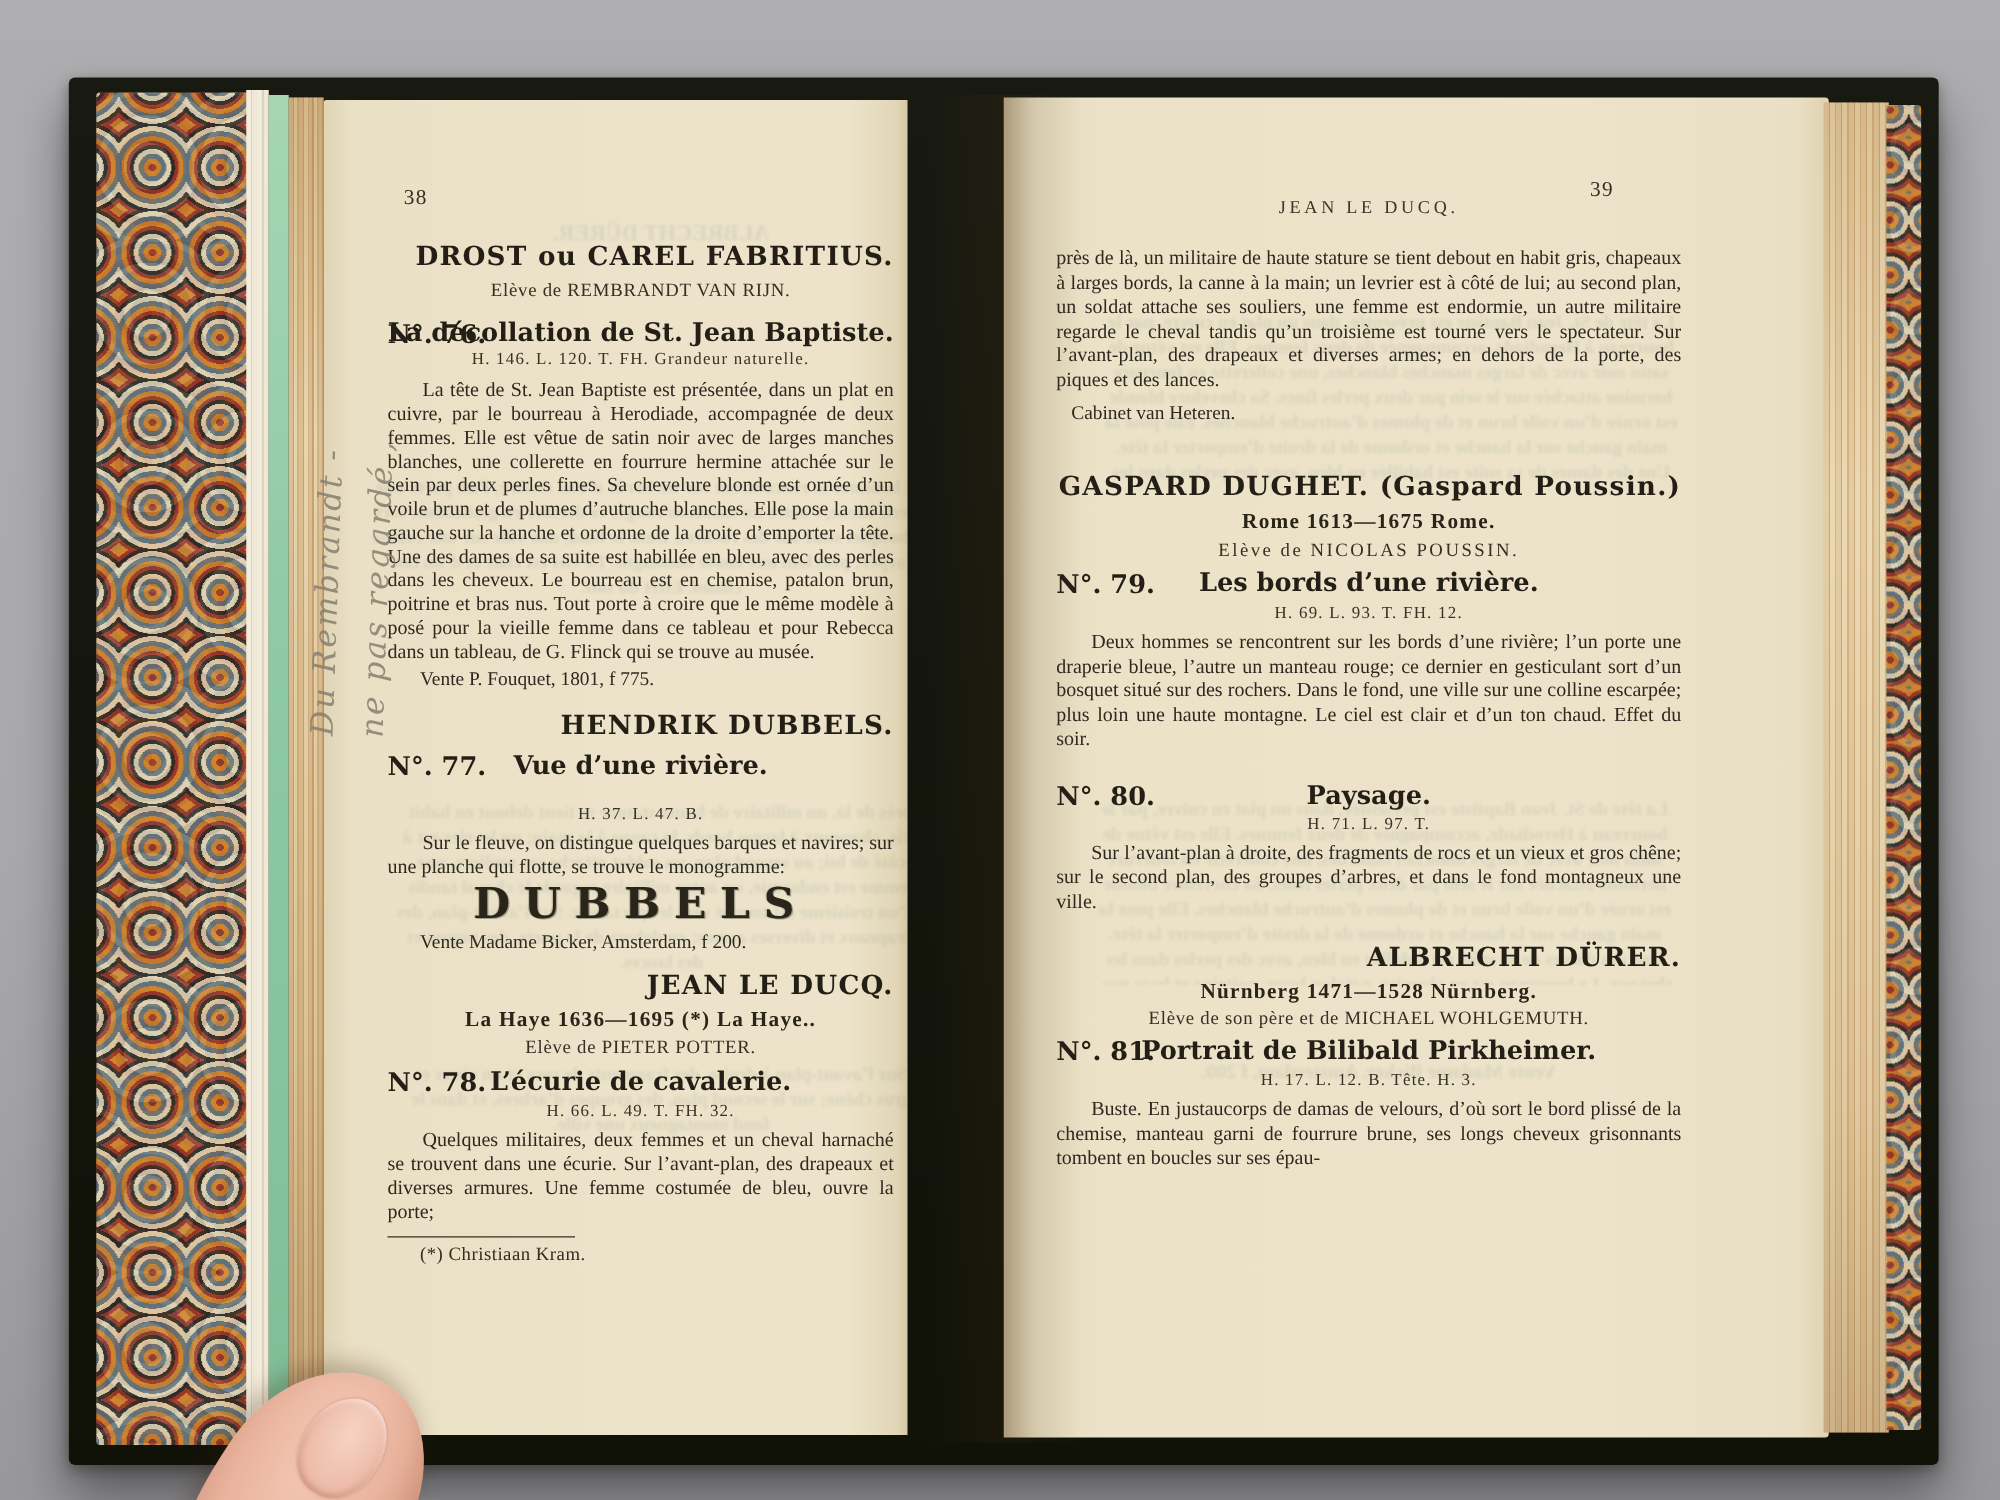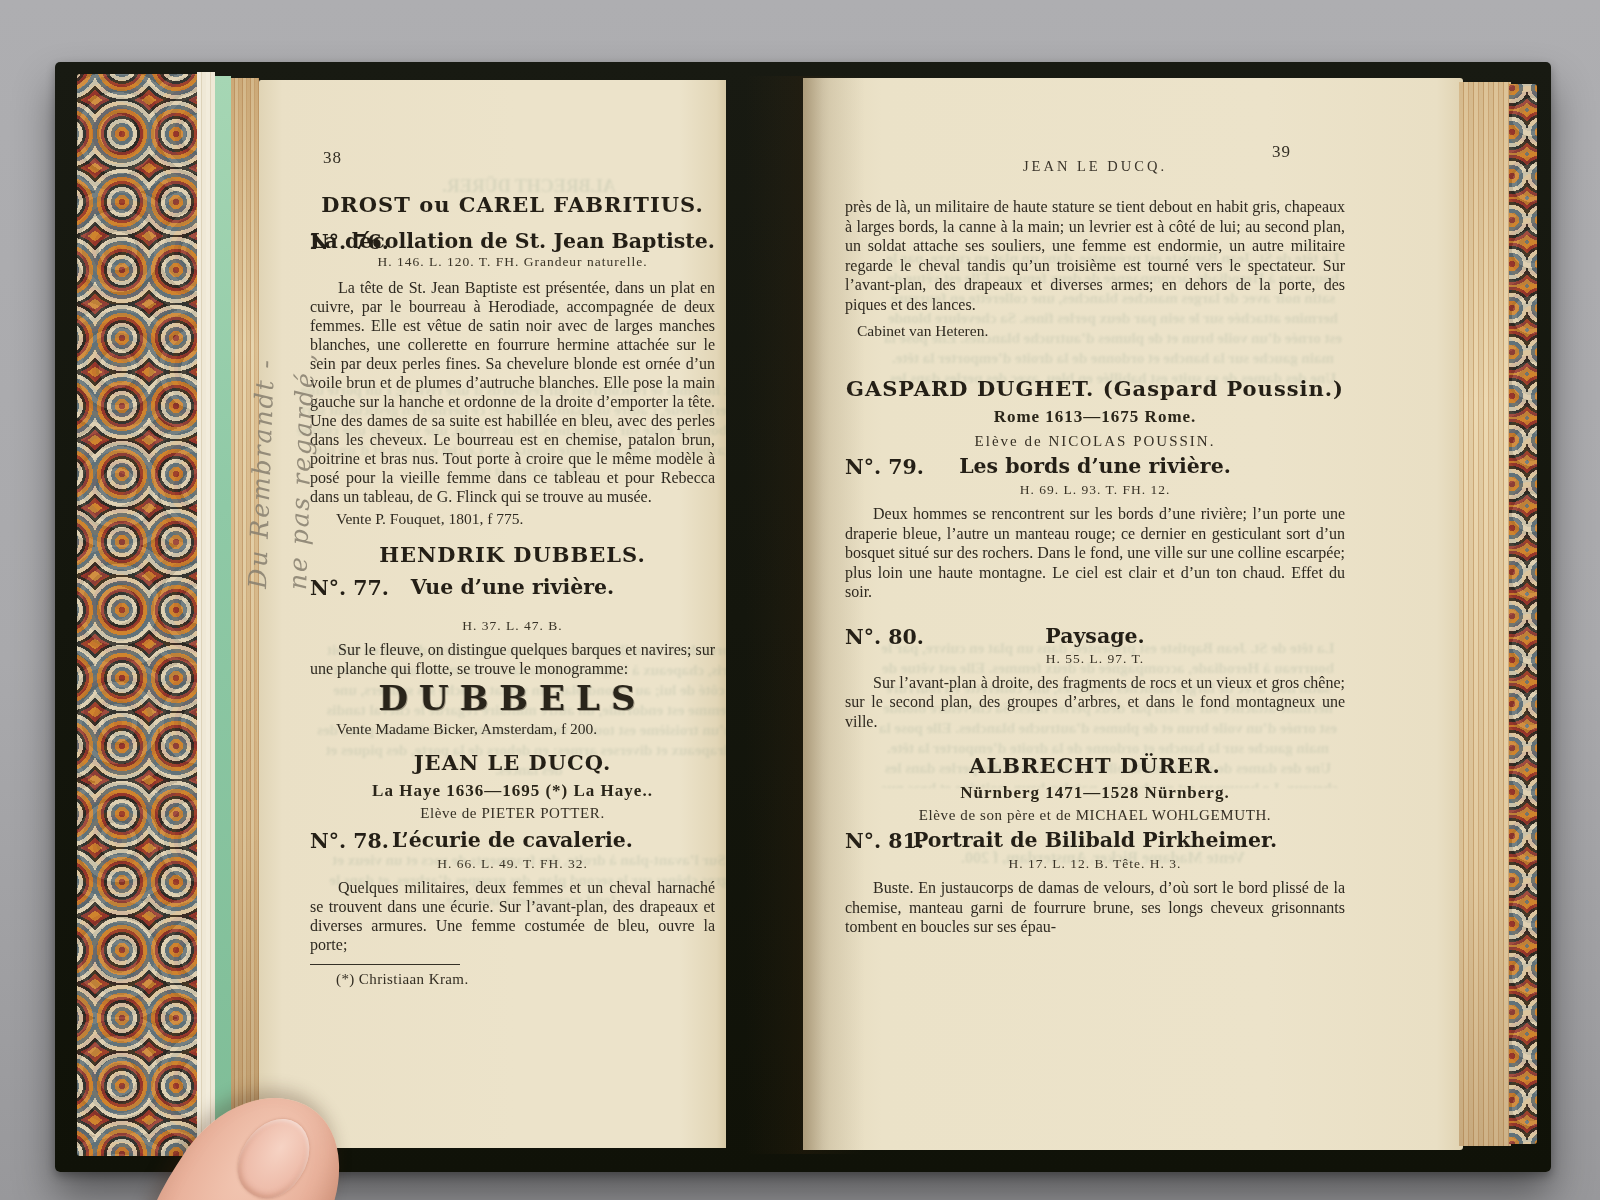--- a/index.html
+++ b/index.html
@@ -40,21 +40,21 @@
     background:linear-gradient(90deg,#d3c4a0 0,#e4dabd 3%,#ebe2c8 12%,#ece3ca 70%,#e9dfc4 96%,#e0d3b2 100%);
     border-radius:0 3px 3px 0;}
   .gutter{position:absolute;left:690px;top:14px;width:120px;height:1078px;pointer-events:none;
     background:linear-gradient(90deg,rgba(80,52,20,0) 0,rgba(80,52,20,.10) 30%,rgba(60,38,14,.25) 50%,rgba(80,52,20,.10) 70%,rgba(80,52,20,0) 100%);}
   
   .pagenum{position:absolute;font-size:17px;letter-spacing:1px;color:#332e24;}
   .col{position:relative;height:100%;}
   .page.left .col{padding:112px 11px 0 51px;}
   .page.right .col{padding:80px 118px 0 42px;}
   .runhead{text-align:center;font-size:14.5px;letter-spacing:3px;color:#3a342a;}
-  h1.artist{margin:0;text-align:center;font-size:21px;font-weight:bold;letter-spacing:1px;
+  h1.artist{margin:0;text-align:right;font-size:21px;font-weight:bold;letter-spacing:1px;
     font-family:"DejaVu Serif","Liberation Serif",serif;color:#241f16;}
   .dates{text-align:center;font-weight:bold;font-size:17px;letter-spacing:1px;color:#2a2519;}
   .pupil{text-align:center;font-size:15px;letter-spacing:.6px;color:#352f24;}
   .entry{position:relative;text-align:center;font-size:20.5px;font-weight:bold;
     font-family:"DejaVu Serif","Liberation Serif",serif;color:#241f16;}
   .entry .no{position:absolute;left:0;top:1px;}
   .dims{text-align:center;font-size:13.5px;letter-spacing:1px;color:#383226;}
   .body{font-size:16px;line-height:19px;text-align:justify;text-indent:28px;color:#2e2920;}
   .page.right .body{line-height:19.5px;}
   .body.noindent{text-indent:0;}
@@ -96,20 +96,21 @@
     <div class="page left">
       <div class="ghost" style="left:55px;top:96px;width:430px;height:58px;font-size:18px;">ALBRECHT DÜRER.</div>
       <div class="ghost" style="left:35px;top:300px;width:470px;height:215px;">Deux hommes se rencontrent sur les bords d’une rivière; l’un porte une draperie bleue, l’autre un manteau rouge; ce dernier en gesticulant sort d’un bosquet situé sur des rochers. Dans le fond, une ville sur une colline escarpée; plus loin une haute montagne. Le ciel est clair et d’un ton chaud. Effet du soir.</div>
       <div class="ghost" style="left:55px;top:560px;width:430px;height:135px;">près de là, un militaire de haute stature se tient debout en habit gris, chapeaux à larges bords, la canne à la main; un levrier est à côté de lui; au second plan, un soldat attache ses souliers, une femme est endormie, un autre militaire regarde le cheval tandis qu’un troisième est tourné vers le spectateur. Sur l’avant-plan, des drapeaux et diverses armes; en dehors de la porte, des piques et des lances.</div>
       <div class="ghost" style="left:70px;top:770px;width:400px;height:150px;">Sur l’avant-plan à droite, des fragments de rocs et un vieux et gros chêne; sur le second plan, des groupes d’arbres, et dans le fond montagneux une ville.</div>
 
       <div class="pagenum" style="left:64px;top:68px;">38</div>
 
       <div class="col">
         <h1 class="artist">DROST ou CAREL FABRITIUS.</h1>
+        <div class="pupil" style="margin-top:8px;">Elève de REMBRANDT VAN RIJN.</div>
         <div class="entry" style="margin-top:12px;">
           <span class="no">N°. 76.</span>
           <span>La décollation de St. Jean Baptiste.</span>
         </div>
         <div class="dims" style="margin-top:1px;">H. 146. L. 120. T. FH. Grandeur naturelle.</div>
         <div class="body" style="margin-top:8px;">La tête de St. Jean Baptiste est présentée, dans un plat en cuivre, par le bourreau à Herodiade, accompagnée de deux femmes. Elle est vêtue de satin noir avec de larges manches blanches, une collerette en fourrure hermine attachée sur le sein par deux perles fines. Sa chevelure blonde est ornée d’un voile brun et de plumes d’autruche blanches. Elle pose la main gauche sur la hanche et ordonne de la droite d’emporter la tête. Une des dames de sa suite est habillée en bleu, avec des perles dans les cheveux. Le bourreau est en chemise, patalon brun, poitrine et bras nus. Tout porte à croire que le même modèle à posé pour la vieille femme dans ce tableau et pour Rebecca dans un tableau, de G. Flinck qui se trouve au musée.</div>
         <div class="prov" style="margin-top:4px;">Vente P. Fouquet, 1801, f 775.</div>
 
         <div class="rule"></div>
 
@@ -162,21 +163,21 @@
         </div>
         <div class="dims" style="margin-top:4px;">H. 69. L. 93. T. FH. 12.</div>
         <div class="body" style="margin-top:6px;">Deux hommes se rencontrent sur les bords d’une rivière; l’un porte une draperie bleue, l’autre un manteau rouge; ce dernier en gesticulant sort d’un bosquet situé sur des rochers. Dans le fond, une ville sur une colline escarpée; plus loin une haute montagne. Le ciel est clair et d’un ton chaud. Effet du soir.</div>
 
         <div class="rule" style="margin-top:22px;"></div>
 
         <div class="entry" style="margin-top:20px;">
           <span class="no">N°. 80.</span>
           <span>Paysage.</span>
         </div>
-        <div class="dims" style="margin-top:3px;">H. 55. L. 97. T.</div>
+        <div class="dims" style="margin-top:3px;">H. 71. L. 97. T.</div>
         <div class="body" style="margin-top:6px;">Sur l’avant-plan à droite, des fragments de rocs et un vieux et gros chêne; sur le second plan, des groupes d’arbres, et dans le fond montagneux une ville.</div>
 
         <div class="rule" style="margin-top:16px;"></div>
 
         <h1 class="artist" style="margin-top:22px;">ALBRECHT DÜRER.</h1>
         <div class="dates" style="margin-top:5px;">Nürnberg 1471—1528 Nürnberg.</div>
         <div class="pupil" style="margin-top:4px;">Elève de son père et de MICHAEL WOHLGEMUTH.</div>
         <div class="entry" style="margin-top:4px;">
           <span class="no">N°. 81.</span>
           <span>Portrait de Bilibald Pirkheimer.</span>

